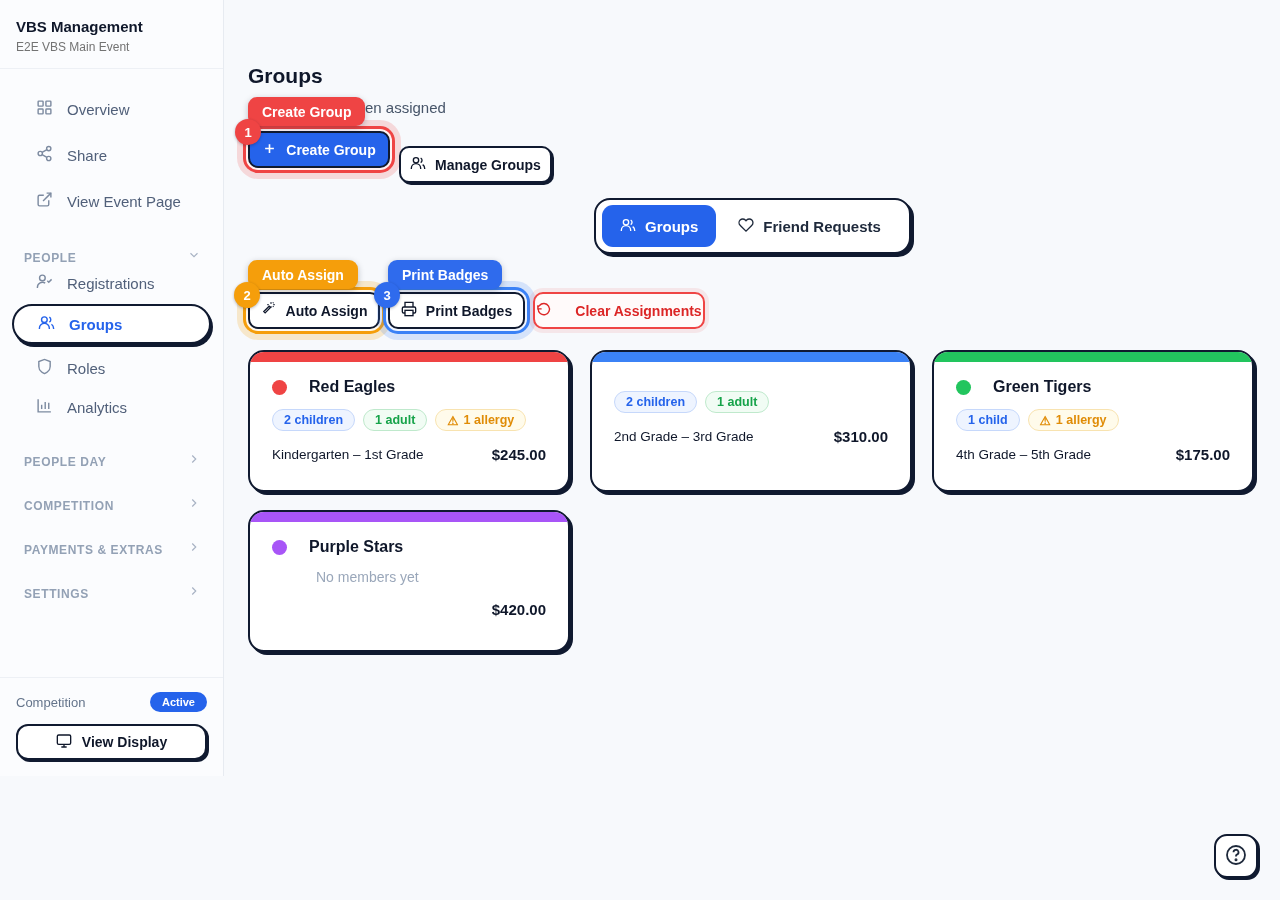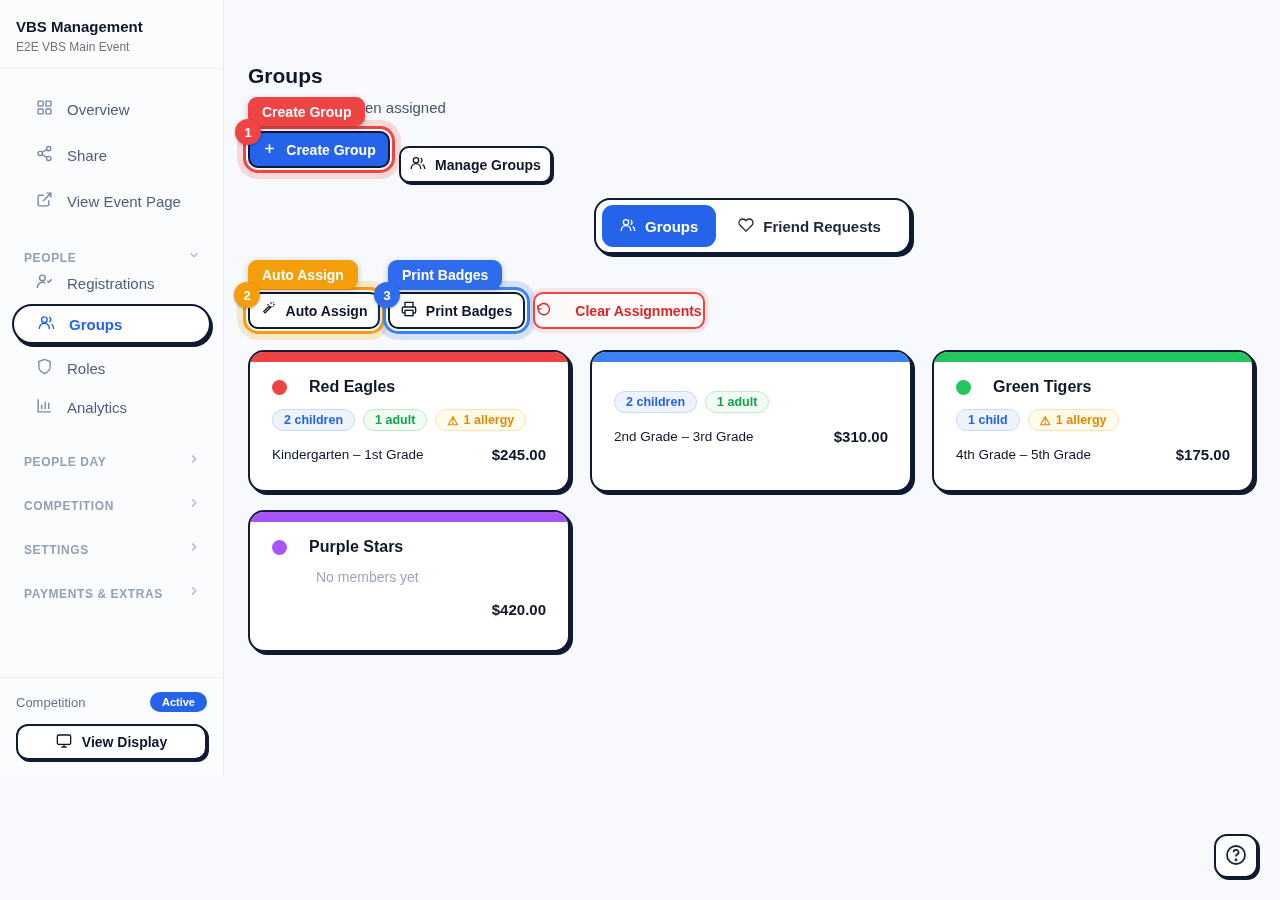--- a/index.html
+++ b/index.html
@@ -207,29 +207,29 @@
       </div>
       <div class="sb-section">
         <span>COMPETITION</span>
         <span>
           <svg width="14" height="14" viewBox="0 0 24 24" fill="none" stroke="currentColor" stroke-width="2">
               <path d="M9 6l6 6-6 6"></path>
             </svg>
         </span>
       </div>
       <div class="sb-section">
-        <span>SETTINGS</span>
+        <span>PAYMENTS &amp; EXTRAS</span>
         <span>
           <svg width="14" height="14" viewBox="0 0 24 24" fill="none" stroke="currentColor" stroke-width="2">
               <path d="M9 6l6 6-6 6"></path>
             </svg>
         </span>
       </div>
       <div class="sb-section">
-        <span>PAYMENTS &amp; EXTRAS</span>
+        <span>SETTINGS</span>
         <span>
           <svg width="14" height="14" viewBox="0 0 24 24" fill="none" stroke="currentColor" stroke-width="2">
               <path d="M9 6l6 6-6 6"></path>
             </svg>
         </span>
       </div>
     </nav>
 
     <div class="sb-footer">
       <div class="comp-row">

